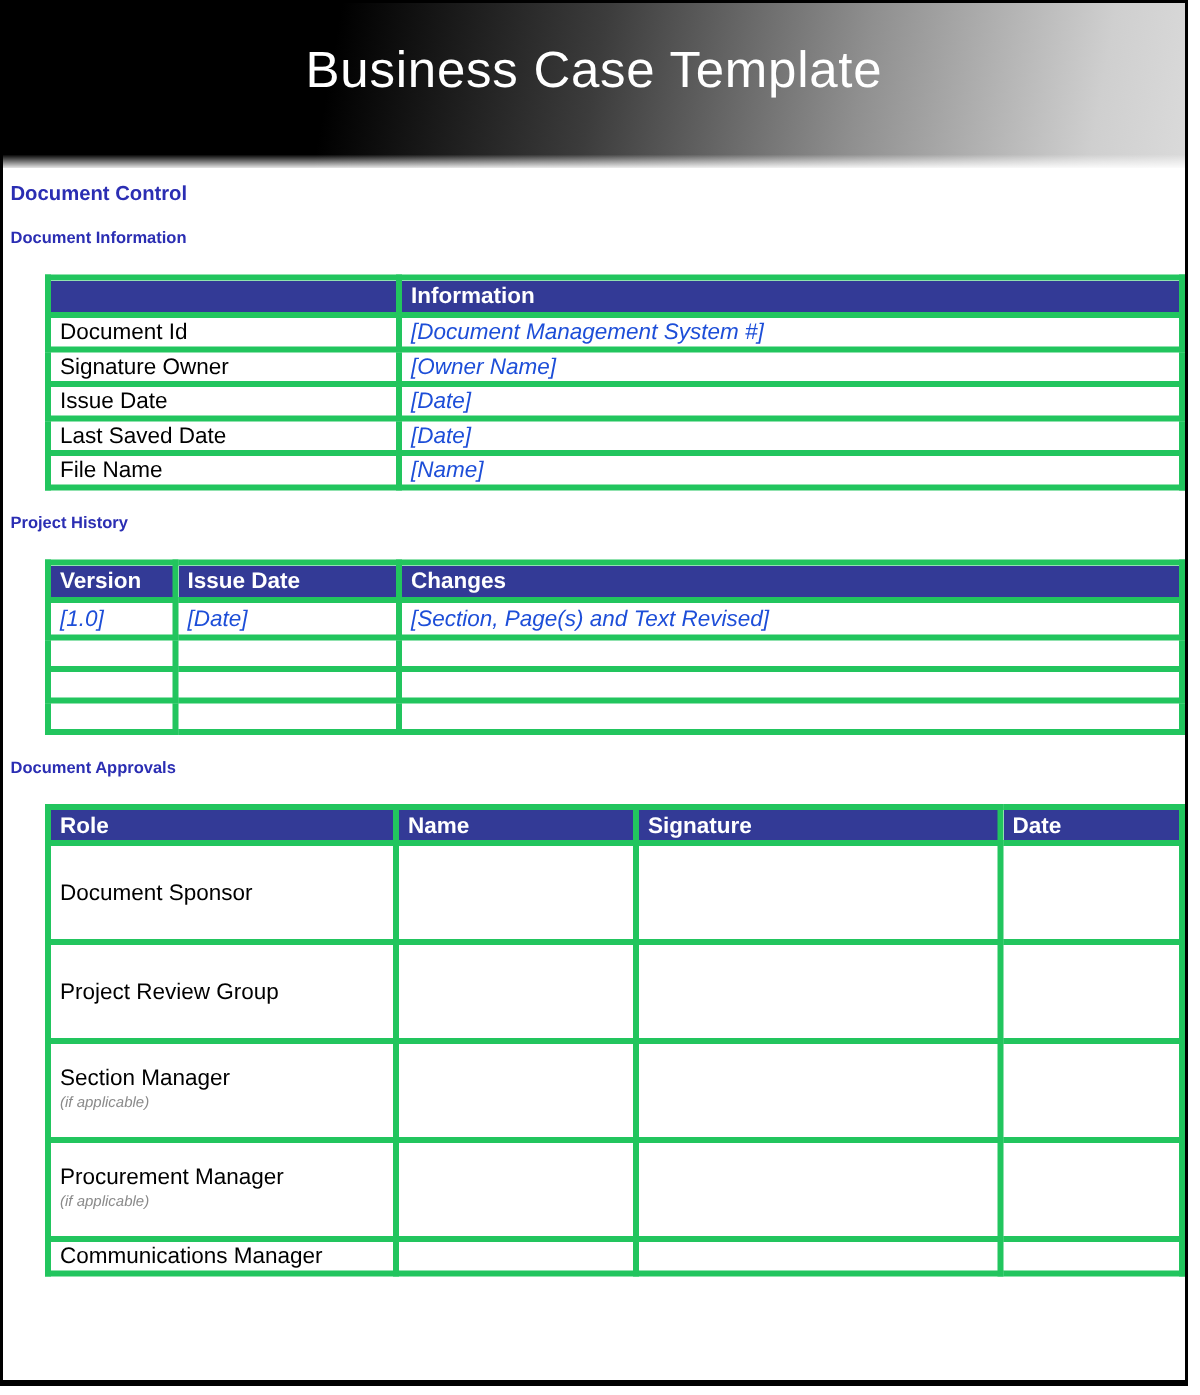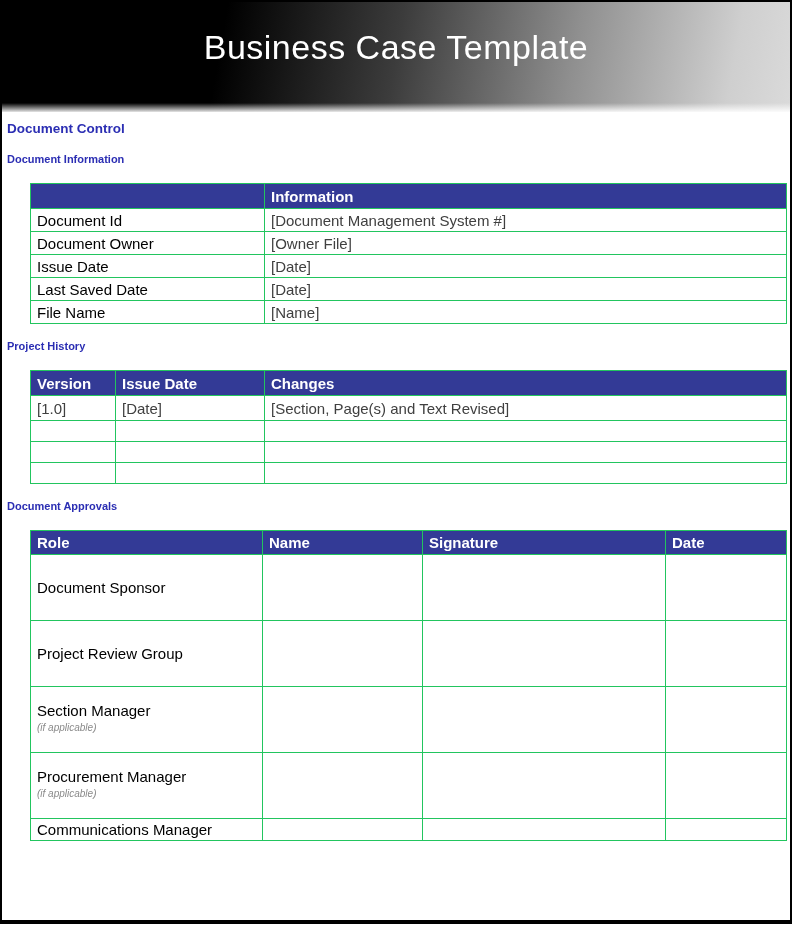--- a/index.html
+++ b/index.html
@@ -33,27 +33,27 @@
   .h-sub{
     color:#2B2EB3;font-size:11px;font-weight:bold;line-height:13px;margin:16px 0 0 0;
   }
   
   table.tbl{
     border-collapse:collapse;table-layout:fixed;
     margin:17px 0 0 23px;width:756px;
     font-size:15px;
   }
   table.tbl td,table.tbl th{
-    border:1px solid #22c55e;padding:1px 6px;vertical-align:middle;
+    border:4px solid #22c55e;padding:1px 6px;vertical-align:middle;
     overflow:hidden;white-space:nowrap;text-align:left;
   }
   table.tbl tr.head th{
     background:#333A96;color:#ffffff;font-weight:bold;font-size:15px;
   }
-  .ph{color:#404040;}
+  .ph{color:#1d4ed8;font-style:italic;}
   .info tr{height:23px;}       .info tr.head{height:25px;}
   .hist tr{height:21px;}       .hist tr.head{height:25px;}  .hist tr.first{height:25px;}
   .appr tr{height:66px;}       .appr tr.head{height:24px;}  .appr tr.last{height:22px;}
   .appr td{vertical-align:top;padding-top:4px;}
   .appr tr.head th{vertical-align:middle;}
   .role-note{display:block;color:#8a8a8a;font-style:italic;font-size:10px;line-height:18px;}
 </style>
 </head>
 <body>
 
@@ -77,22 +77,22 @@
       <tbody>
           <tr class="head">
         <th></th>
         <th>Information</th>
       </tr>
       <tr>
         <td>Document Id</td>
         <td class="ph">[Document Management System #]</td>
       </tr>
       <tr>
-        <td>Document Owner</td>
-        <td class="ph">[Owner File]</td>
+        <td>Signature Owner</td>
+        <td class="ph">[Owner Name]</td>
       </tr>
       <tr>
         <td>Issue Date</td>
         <td class="ph">[Date]</td>
       </tr>
       <tr>
         <td>Last Saved Date</td>
         <td class="ph">[Date]</td>
       </tr>
       <tr>

